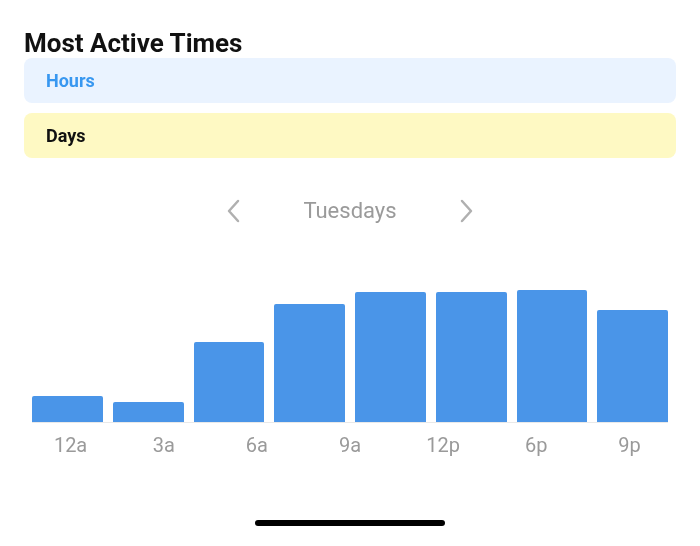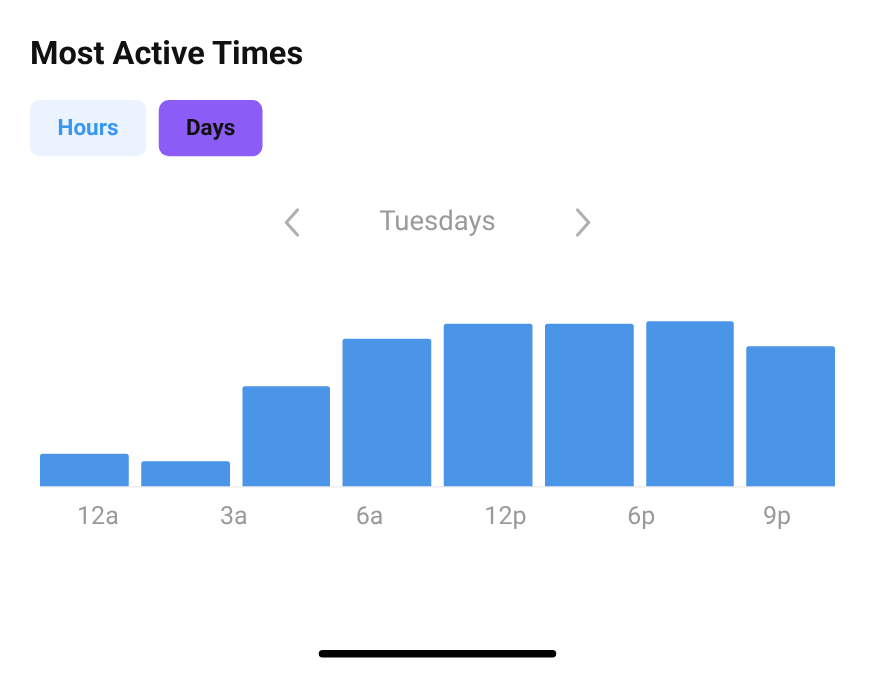--- a/index.html
+++ b/index.html
@@ -15,41 +15,41 @@
       position: relative;
       overflow: hidden;
     }
     .container {
       padding: 28px 24px 0 24px;
     }
     .title {
       font-size: 26px;
       font-weight: 700;
       color: #111111;
-      margin-bottom: 22px;
     }
     .tabs {
       display: flex;
       gap: 10px;
       margin-bottom: 40px;
+      flex-direction: column;
     }
     .tab {
       padding: 12px 22px;
       border-radius: 8px;
       font-size: 18px;
       font-weight: 700;
       cursor: pointer;
       user-select: none;
     }
     .tab-active {
       background: #eaf3ff;
       color: #3897f0;
     }
     .tab-inactive {
-      background: #8b5cf6;
+      background: #fef9c3;
       color: #111111;
     }
     .nav-row {
       display: flex;
       justify-content: center;
       gap: 50px;
       margin-bottom: 50px;
     }
     .nav-arrow {
       color: #b0b0b0;
@@ -136,20 +136,21 @@
         <div class="bar" style="height: 118px;"></div>
         <div class="bar" style="height: 130px;"></div>
         <div class="bar" style="height: 130px;"></div>
         <div class="bar" style="height: 132px;"></div>
         <div class="bar" style="height: 112px;"></div>
       </div>
     <div class="labels-row" id="labels-row">
         <div class="x-label">12a</div>
         <div class="x-label">3a</div>
         <div class="x-label">6a</div>
+        <div class="x-label">9a</div>
         <div class="x-label">12p</div>
         <div class="x-label">6p</div>
         <div class="x-label">9p</div>
       </div>
   </div>
 </div>
 
 <div class="home-indicator"></div>
 
 </body></html>

